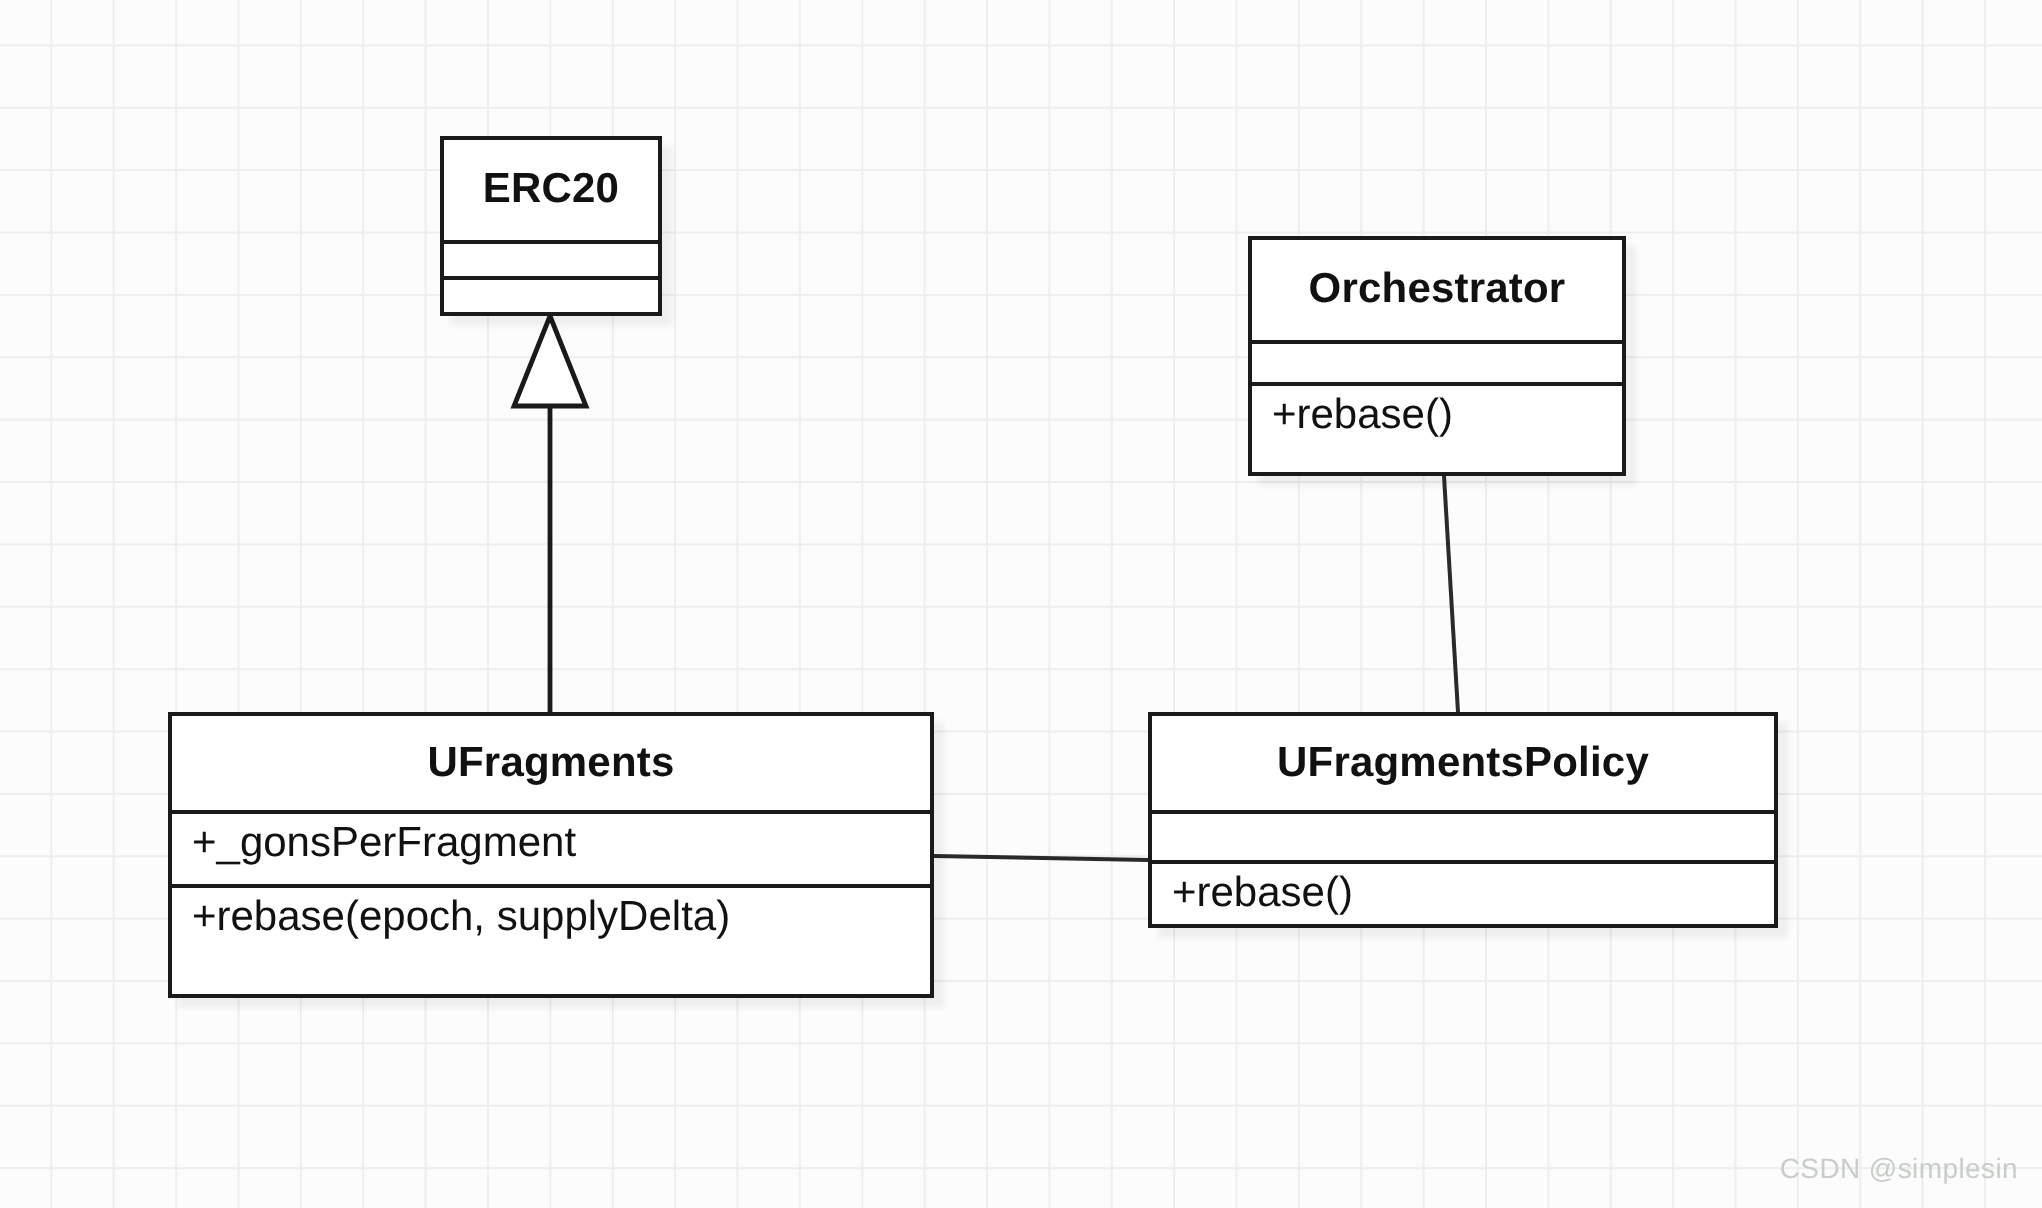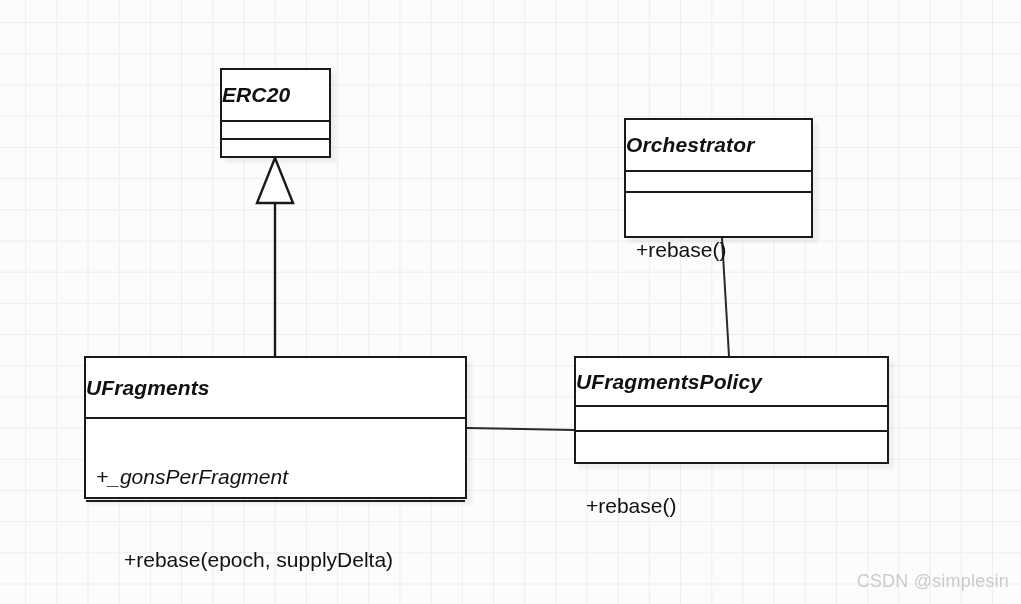--- a/index.html
+++ b/index.html
@@ -31,29 +31,26 @@
     border: 2px solid #1a1a1a;
     box-shadow: 5px 5px 3px rgba(0,0,0,0.055);
   }
   .compartment {
     box-sizing: border-box;
     display: flex;
     align-items: center;
     overflow: hidden;
   }
   .compartment.titlebar {
-    justify-content: flex-start;
+    justify-content: center;
     font-weight: bold;
-    font-style: italic;
   }
   .compartment.members {
     flex-direction: column;
     align-items: flex-start;
-    justify-content: center;
-    margin-top: 36px;
   }
   .divider {
     height: 2px;
     background: #1a1a1a;
     width: 100%;
     flex: 0 0 auto;
   }
   .title-text {
     font-size: 21px;
     font-weight: bold;
@@ -76,23 +73,23 @@
   #box-erc20 .empty2 { height: 18px; }
 
   
   #box-orchestrator { left: 624px; top: 118px; width: 189px; height: 120px; }
   #box-orchestrator .titlebar { height: 50px; }
   #box-orchestrator .empty1 { height: 19px; }
   #box-orchestrator .members { height: 43px; }
 
   
   #box-ufragments { left: 84px; top: 356px; width: 383px; height: 143px; }
-  #box-ufragments .titlebar { height: 59px; }
-  #box-ufragments .attrs { height: 45px; font-style: italic; }
-  #box-ufragments .methods { height: 45px; padding-left: 28px; }
+  #box-ufragments .titlebar { height: 47px; }
+  #box-ufragments .attrs { height: 35px; }
+  #box-ufragments .methods { height: 45px; }
 
   
   #box-ufragmentspolicy { left: 574px; top: 356px; width: 315px; height: 108px; }
   #box-ufragmentspolicy .titlebar { height: 47px; }
   #box-ufragmentspolicy .empty1 { height: 23px; }
   #box-ufragmentspolicy .methods { height: 76px; }
 
   
   .connector-svg {
     position: absolute;
@@ -116,21 +113,21 @@
     stroke: #1a1a1a;
     stroke-width: 2.4;
     stroke-linejoin: miter;
   }
 
   
   #watermark {
     position: absolute;
     right: 12px;
     bottom: 12px;
-    font-size: 18px;
+    font-size: 14px;
     color: #c9cdc9;
     font-family: "Liberation Sans", sans-serif;
     white-space: nowrap;
     letter-spacing: 0.2px;
   }
 </style>
 </head>
 <body>
 
 <div id="canvas">

